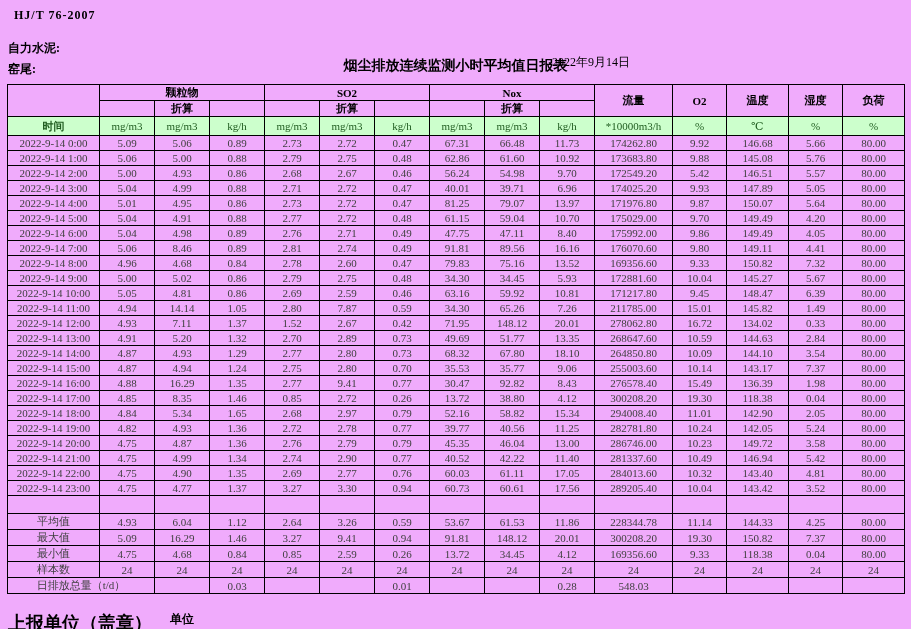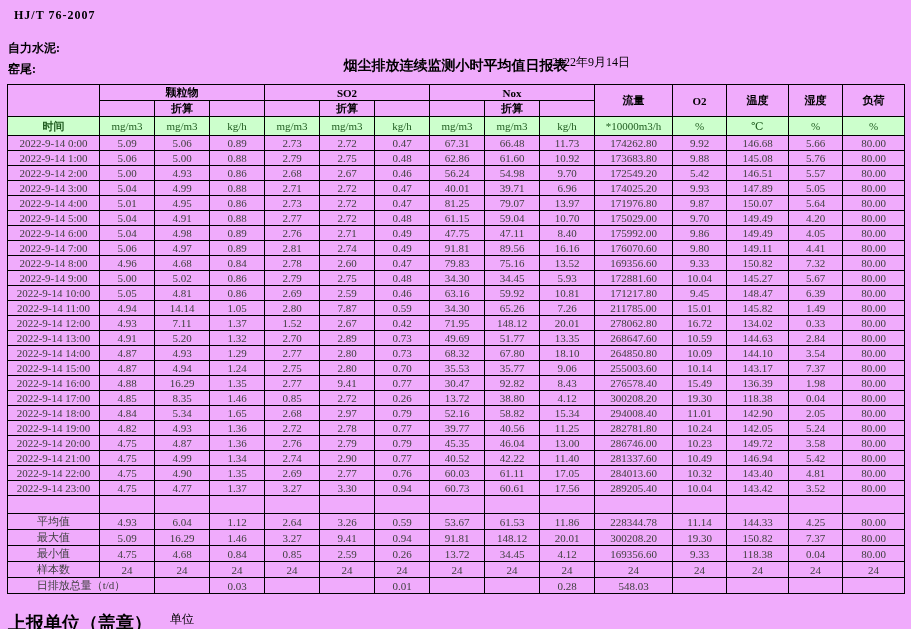--- a/index.html
+++ b/index.html
@@ -18,21 +18,21 @@
   tr.conv th{height:12px;font-weight:bold;}
   tr.units td{background:#ccffcc;color:#1f5c1f;height:18px;}
   tr.units td.timehead{font-weight:bold;}
   tbody tr.hour td{height:14px;color:#404040;}
   tr.spacer td{height:17px;}
   tr.sumrow td{height:14px;color:#404040;}
   td.sum-label{font-weight:bold;color:#000;margin-top:31px;}
   td.sum-label-left{font-weight:bold;color:#000;text-align:left;padding-left:2px;}
   .f1{position:absolute;left:8px;top:594px;font-weight:bold;font-size:12px;}
   .f2{position:absolute;left:8px;top:611px;font-weight:bold;font-size:18px;text-align:center;}
-  .f3{position:absolute;left:170px;top:611px;font-weight:normal;font-size:12px;}
+  .f3{position:absolute;left:170px;top:611px;font-weight:bold;font-size:12px;}
 </style>
 </head>
 <body>
 
 <div class="page">
   <div class="std">HJ/T 76-2007</div>
   <div class="title">烟尘排放连续监测小时平均值日报表</div>
   <div class="company">自力水泥:</div>
   <div class="date">2022年9月14日</div>
   <div class="kiln">窑尾:</div>
@@ -212,21 +212,21 @@
           <td>8.40</td>
           <td>175992.00</td>
           <td>9.86</td>
           <td>149.49</td>
           <td>4.05</td>
           <td>80.00</td>
         </tr>
         <tr class="hour">
           <td>2022-9-14 7:00</td>
           <td>5.06</td>
-          <td>4.97</td>
+          <td>8.46</td>
           <td>0.89</td>
           <td>2.81</td>
           <td>2.74</td>
           <td>0.49</td>
           <td>91.81</td>
           <td>89.56</td>
           <td>16.16</td>
           <td>176070.60</td>
           <td>9.80</td>
           <td>149.11</td>

